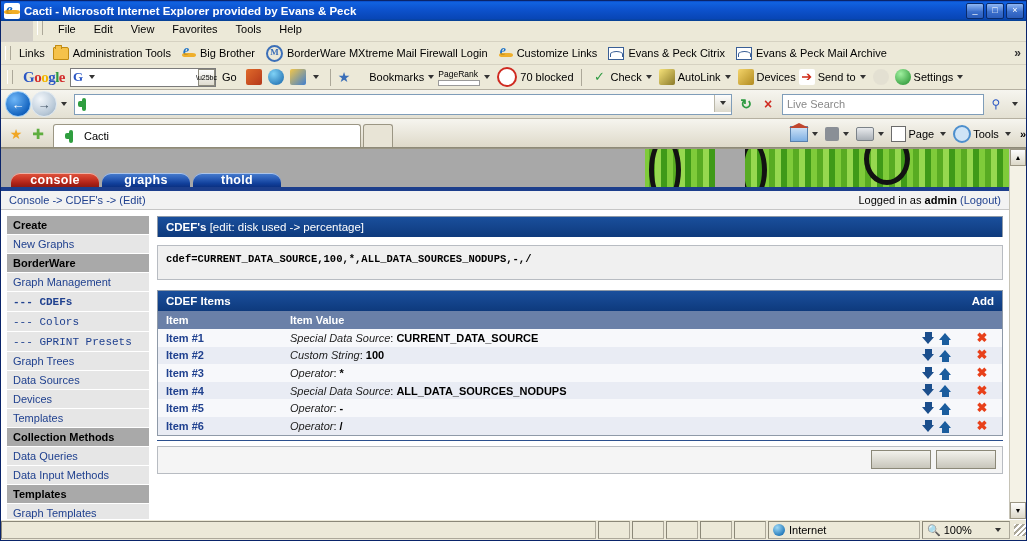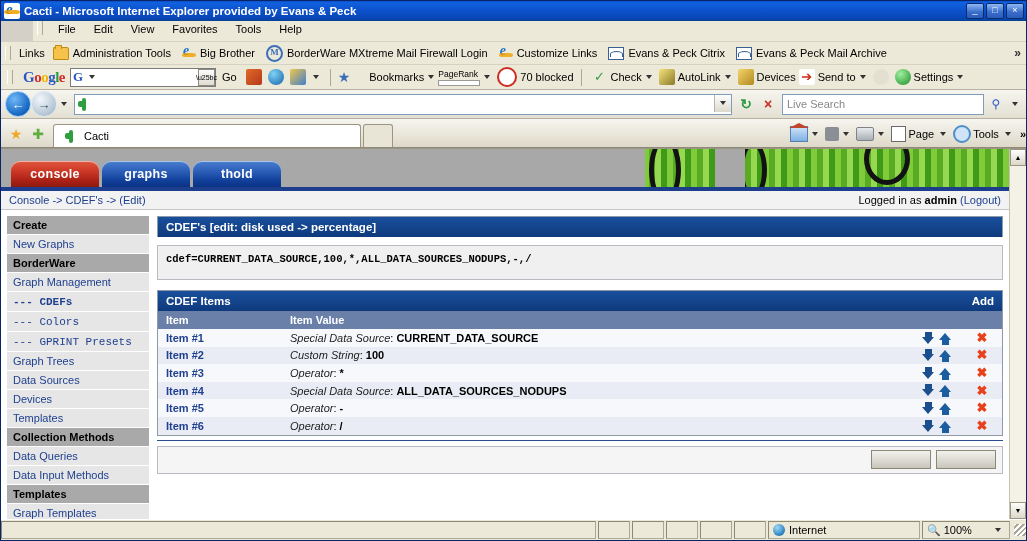--- a/index.html
+++ b/index.html
@@ -236,21 +236,21 @@
         #3f9a18 18px,#3f9a18 24px);
   }
   .cacti-img .blob{
     position:absolute; border:5px solid #121212; border-radius:50%;
   }
   .cacti-img .gray{
     position:absolute; background:#a8a8a8;
   }
   .tabs{ position:relative; display:flex; align-items:flex-end; padding-left:10px; z-index:3;}
   .ctab{
-    width:88px;height:26px; margin-right:3px;
+    width:88px;height:14px; margin-right:3px;
     border-radius:9px 9px 0 0;
     color:#fff;font-weight:bold;font-size:12.5px;
     display:flex;align-items:center;justify-content:center;
     letter-spacing:.3px;
     box-shadow: inset 0 1px 0 rgba(255,255,255,.55);
   }
   .ctab.red{background:linear-gradient(to bottom,#e0573f 0%,#cf3b29 35%,#ab2116 75%,#8e1a12 100%);}
   .ctab.blue{background:linear-gradient(to bottom,#4a7fd0 0%,#2f62bb 35%,#11409b 75%,#0b3183 100%);}
   .cacti-bar{height:4px;background:#1c3e8c;}
   .breadcrumb{
@@ -277,21 +277,21 @@
   .s-item.sub a{color:#20418f;font-family:Liberation Mono, monospace;}
   .s-item.current a{color:#20418f;font-weight:bold;}
 
   
   .main{flex:1 1 auto;min-width:0;}
   .panel-title{
     background:linear-gradient(to bottom,#1a4f9c,#0e3a7d);
     color:#fff;font-weight:bold;font-size:11.5px;padding:4px 8px;
     border:1px solid #8f9aa8;border-bottom:none;
   }
-  .panel-title .norm{font-weight:bold;}
+  .panel-title .norm{font-weight:normal;}
   .row-name{
     background:#f5f5f5;border:1px solid #b8bcc2;border-top:none;
     display:flex;align-items:flex-start;padding:5px 8px 7px 8px;
   }
   .row-name .lbl b{font-size:11px;}
   .row-name .lbl div{font-size:11px;}
   .name-input{
     margin-left:auto;width:387px;height:19px;
     background:#ffffaa;border:1px solid #5b5b5b;
     font-size:12px;padding:0 3px;display:flex;align-items:center;

